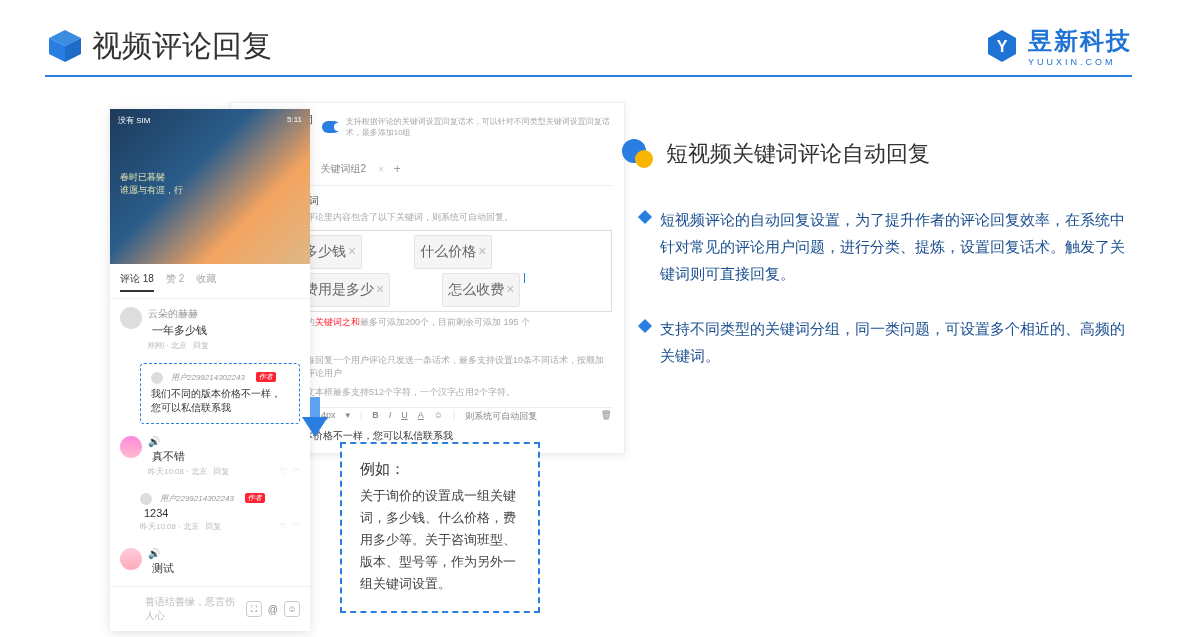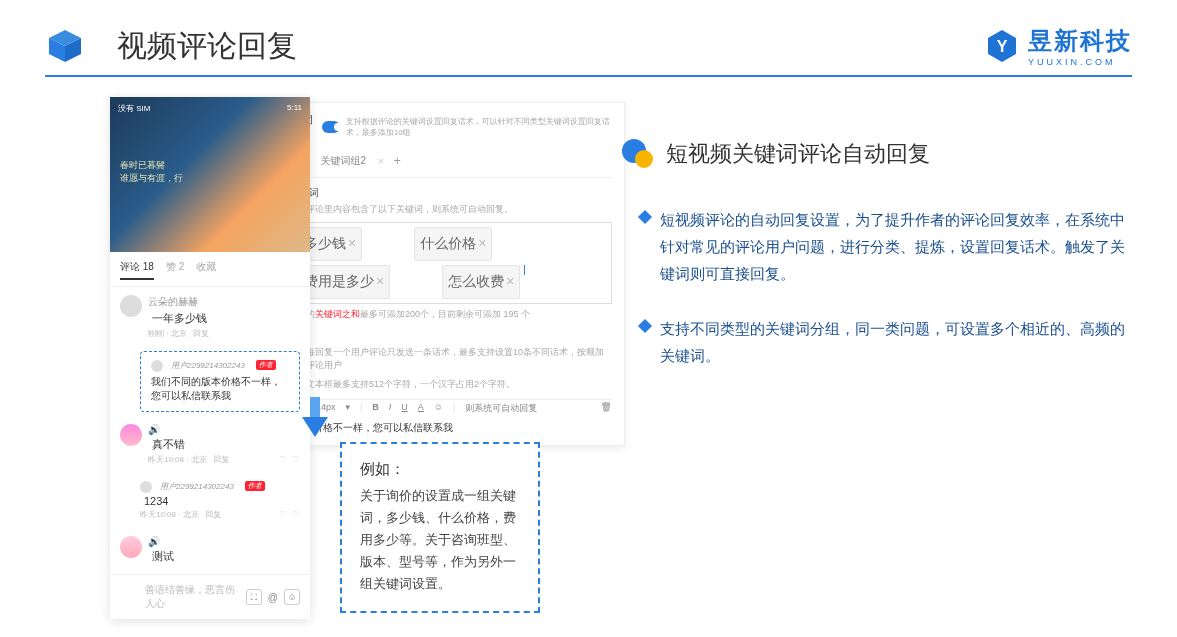--- a/index.html
+++ b/index.html
@@ -1,55 +1,55 @@
 <!DOCTYPE html>
 <html><head>
 <meta charset="utf-8">
 <style>
 * { margin: 0; padding: 0; box-sizing: border-box; }
 body { font-family: "Microsoft YaHei", sans-serif; background: #fff; width: 1177px; height: 637px; position: relative; overflow: hidden; }
 
 
 .header { display: flex; align-items: center; justify-content: space-between; padding: 25px 45px 8px 45px; }
-.header-left { display: flex; align-items: center; gap: 32px; }
+.header-left { display: flex; align-items: center; gap: 7px; }
 .cube-icon { width: 40px; height: 40px; position: relative; }
 .page-title { font-size: 30px; color: #333; font-weight: 400; }
 .brand { display: flex; align-items: center; gap: 8px; }
 .brand-logo { width: 36px; height: 36px; }
 .brand-text { display: flex; flex-direction: column; }
 .brand-cn { font-size: 24px; color: #1e73d4; font-weight: bold; letter-spacing: 2px; }
 .brand-en { font-size: 9px; color: #1e73d4; letter-spacing: 3px; }
 .header-underline { border-bottom: 2px solid #2a7de1; margin: 0 45px; }
 
 
 .content { display: flex; padding: 20px 45px 0 30px; gap: 30px; }
 
 
 .left-panel { position: relative; width: 560px; height: 520px; flex: 0 0 560px; }
 
 .config-card { position: absolute; left: 200px; top: 5px; width: 395px; background: #fff; border: 1px solid #eee; box-shadow: 0 2px 8px rgba(0,0,0,.08); font-size: 10px; color: #666; padding: 10px 12px; }
-.cfg-row { display: flex; align-items: center; gap: 6px; margin-bottom: 8px; }
+.cfg-row { display: flex; align-items: center; gap: 6px; margin-bottom: 16px; }
 .switch { width: 22px; height: 12px; background: #2a7de1; border-radius: 6px; position: relative; }
 .switch::after { content: ""; position: absolute; width: 8px; height: 8px; background: #fff; border-radius: 50%; top: 2px; left: 12px; }
 .tabs-row { display: flex; align-items: center; gap: 10px; margin: 6px 0; border-bottom: 1px solid #eee; padding-bottom: 4px; }
 .tab-cfg { color: #2a7de1; border-bottom: 2px solid #2a7de1; padding: 4px 2px; }
 .tab-cfg2 { color: #888; padding: 4px 2px; }
 .tab-plus { color: #999; font-size: 12px; }
 .cfg-label { font-size: 10px; color: #555; margin: 8px 0 3px; }
 .star { color: #f23; margin-right: 2px; }
 .cfg-hint { font-size: 9px; color: #aaa; margin-bottom: 6px; }
 .tag-box { border: 1px solid #ddd; padding: 4px 6px; display: flex; flex-wrap: wrap; gap: 4px; margin-bottom: 4px; }
 .tag-chip { background: #f5f5f5; border: 1px solid #e5e5e5; border-radius: 2px; padding: 7px 5px; font-size: 14px; color: #666; margin-left: 48px; }
 .tag-x { color: #bbb; margin-left: 2px; }
 .red-inline { color: #f23; }
 .toolbar-row { display: flex; gap: 10px; margin-top: 8px; font-size: 9px; color: #888; border-top: 1px solid #eee; padding-top: 2px; }
 .toolbar-row .sep { color: #ddd; }
 .preview-text { font-size: 10px; color: #333; margin-top: 6px; font-weight: 500; }
 
-.phone-card { position: absolute; left: 80px; top: 0; width: 200px; background: #fff; box-shadow: 0 2px 10px rgba(0,0,0,.12); font-size: 10px; color: #666; }
+.phone-card { position: absolute; left: 80px; top: 12px; width: 200px; background: #fff; box-shadow: 0 2px 10px rgba(0,0,0,.12); font-size: 10px; color: #666; }
 .phone-top { height: 155px; background: linear-gradient(135deg, #1d3a5a 0%, #2a5c8a 40%, #f4a460 70%, #deb887 100%); position: relative; color: #fff; font-size: 9px; padding: 6px 8px; }
 .phone-status { display: flex; justify-content: space-between; font-size: 8px; }
 .phone-mid-text { position: absolute; top: 40%; left: 10px; font-size: 9px; color: #e0e0b0; writing-mode: horizontal-tb; }
 
 .tabs2 { display: flex; gap: 12px; padding: 8px 10px 6px; font-size: 10px; border-bottom: 1px solid #eee; }
 .tabs2 .active { color: #333; font-weight: 500; border-bottom: 2px solid #333; padding-bottom: 4px; }
 .tabs2 .inactive { color: #aaa; }
 
 .comment { padding: 8px 10px; display: flex; gap: 6px; }
 .avatar { width: 22px; height: 22px; border-radius: 50%; background: #ddd; flex-shrink: 0; }

